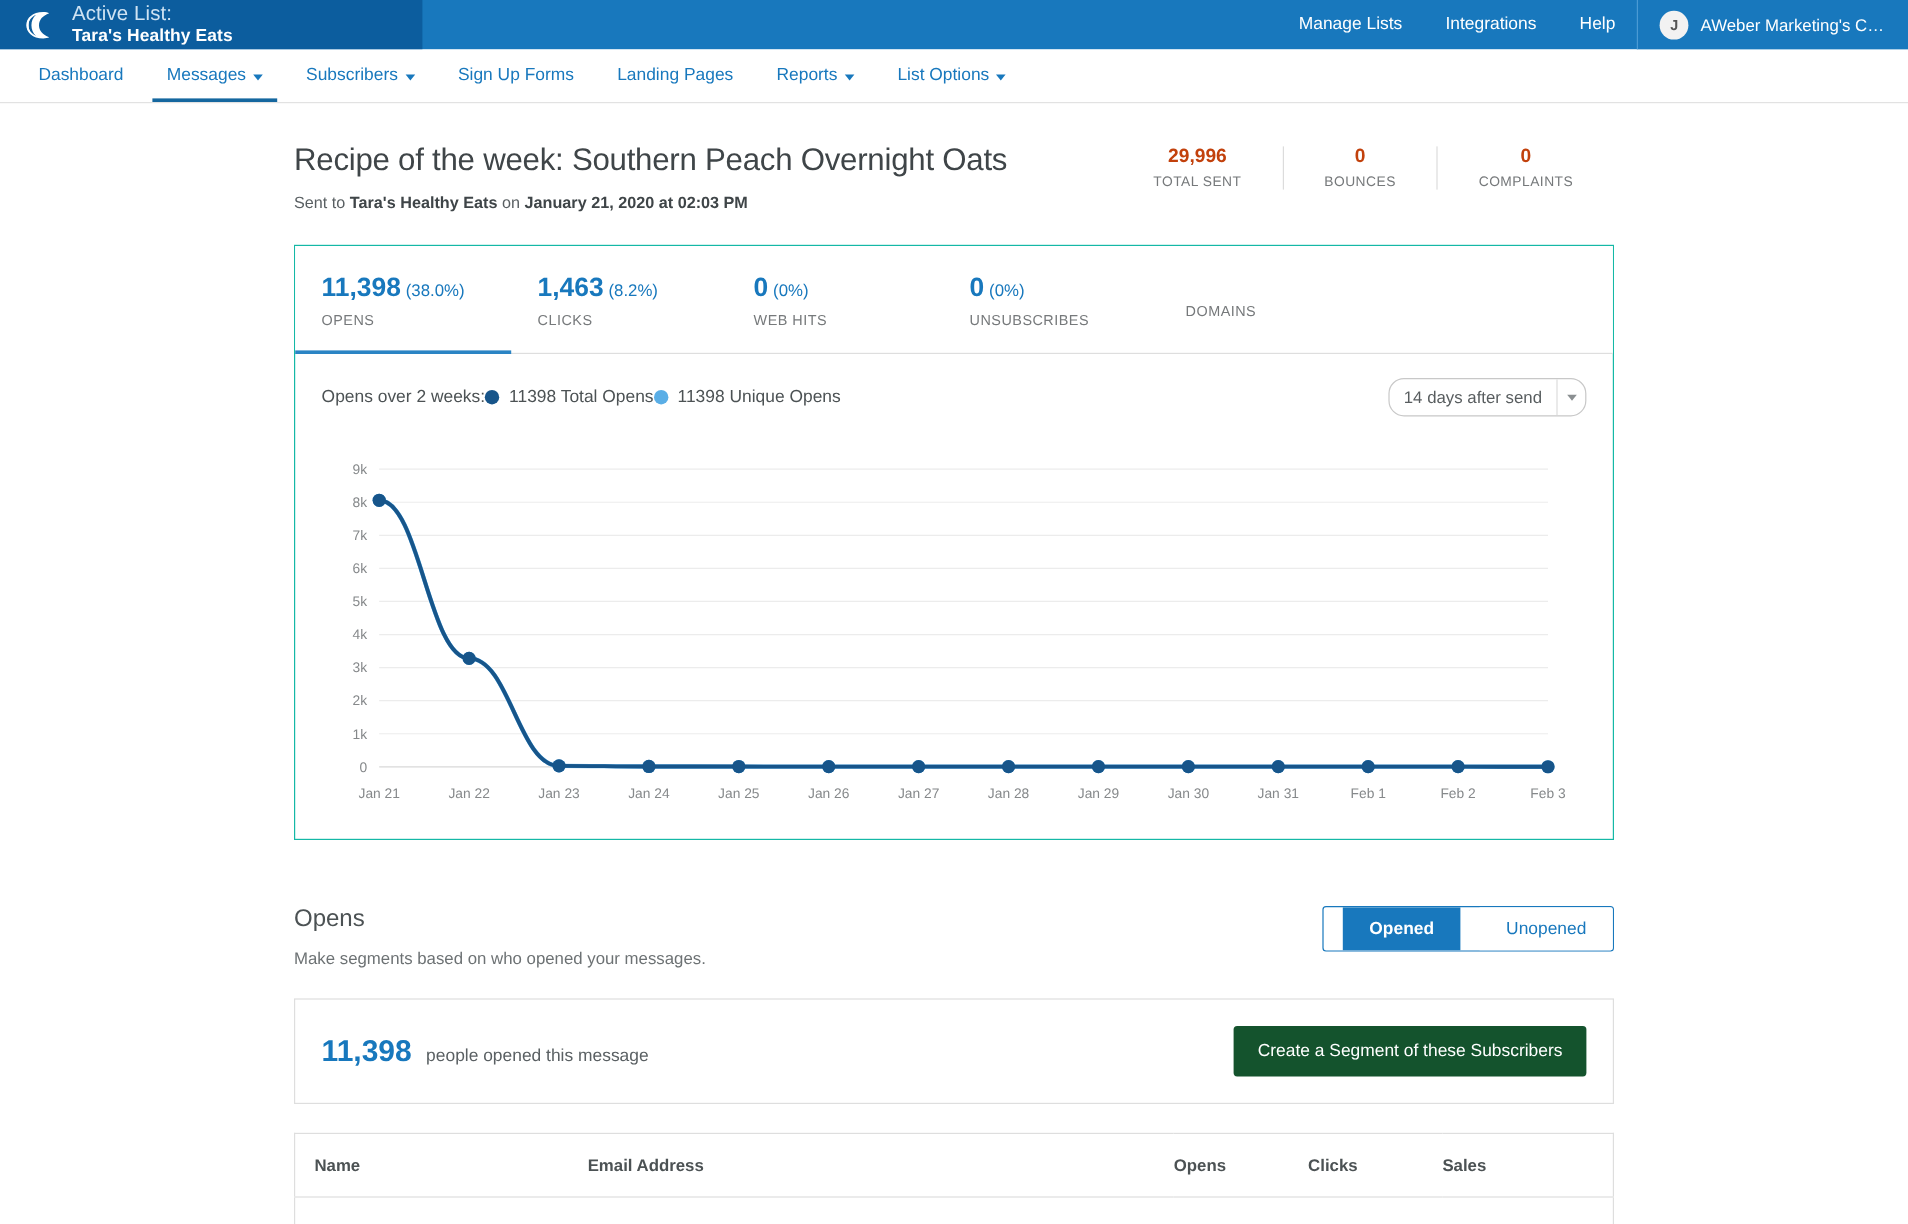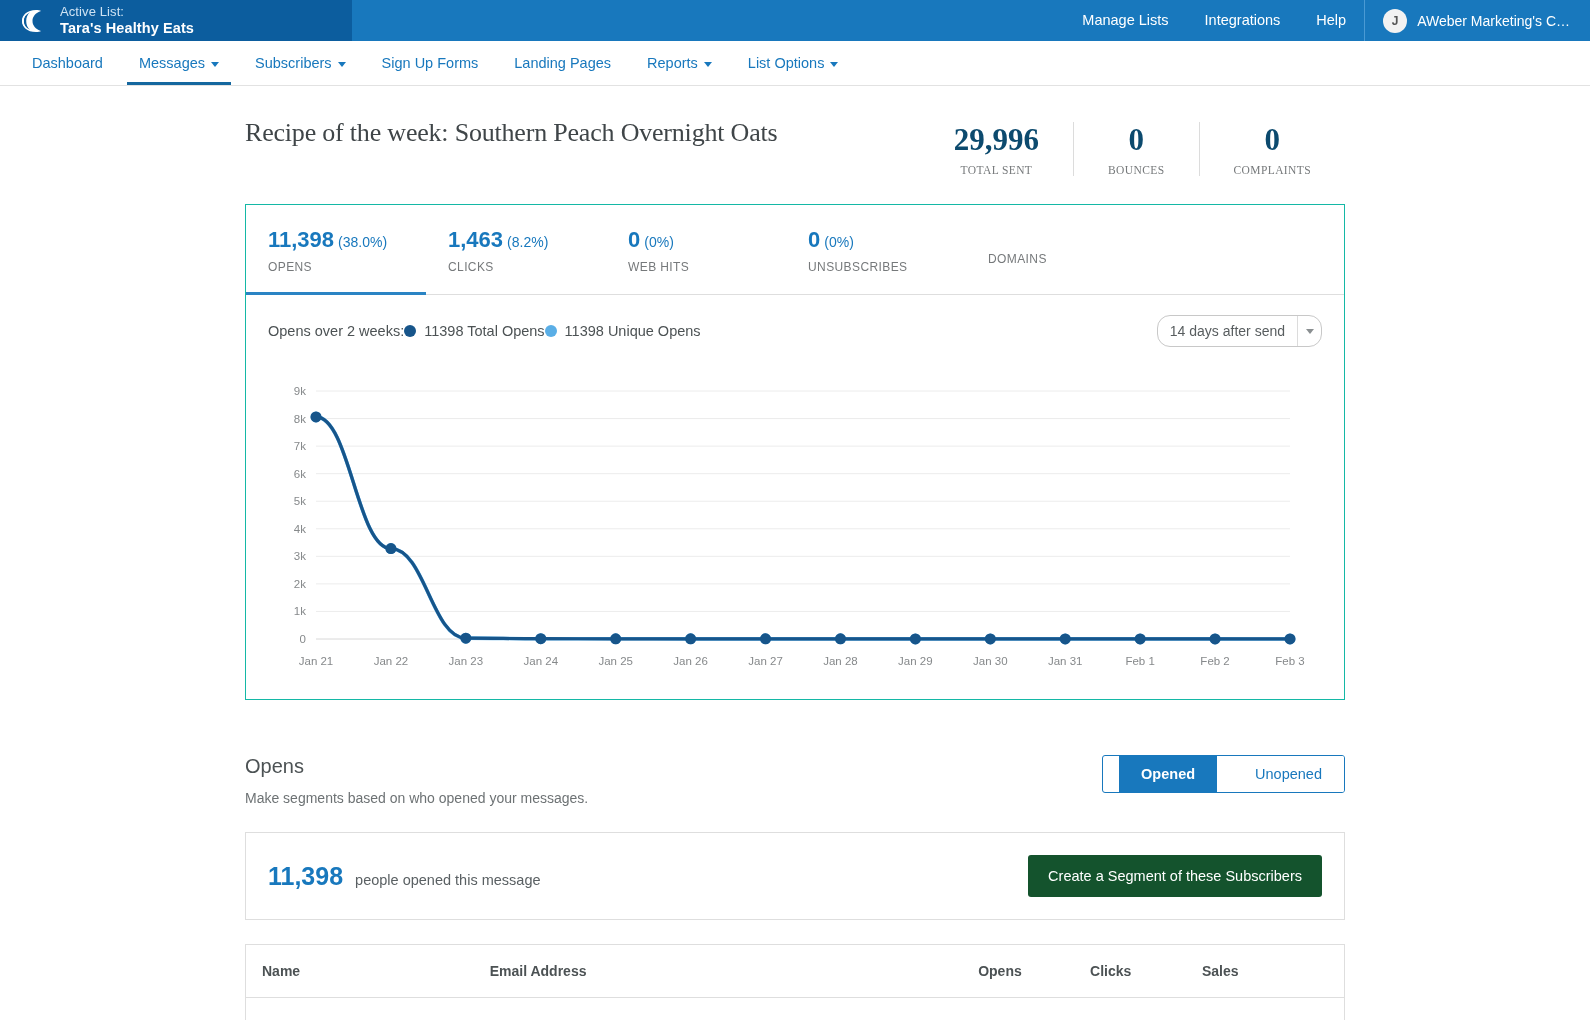--- a/index.html
+++ b/index.html
@@ -25,21 +25,21 @@
     align-items: center;
     padding-left: 16px;
     gap: 14px;
   }
   .logo {
     width: 30px; height: 30px;
     display: flex; align-items: center; justify-content: center;
   }
   .active-list-wrap { line-height: 1.15; }
   .active-list-label {
-    color: #cfe3f3; font-size: 13px; letter-spacing: .1px;
+    color: #cfe3f3; font-size: 17px; letter-spacing: .1px;
   }
   .active-list-name {
     color: #ffffff; font-size: 14.5px; font-weight: bold; letter-spacing: .1px;
   }
   .topbar-spacer { flex: 1; }
   .topbar-right {
     display: flex; align-items: center; gap: 0px; text-align: center;
   }
   .topbar-link {
     color: #ffffff; font-size: 14.5px; padding: 0 18px;
@@ -91,39 +91,39 @@
 
   
   .page { padding: 0; }
   .content {
     width: 1100px;
     margin: 0 auto;
     padding-top: 32px;
   }
 
   .msg-header {
-    display: flex; align-items: flex-start; justify-content: space-between; font-family: Liberation Serif, serif;
+    display: flex; align-items: flex-start; justify-content: space-between;
   }
   .msg-title {
     font-size: 26px; color: #3f4548; font-weight: normal;
     letter-spacing: -.2px;
   }
   .msg-subtitle {
     margin-top: 12px; font-size: 13.5px; color: #595f62;
   }
   .msg-subtitle b { font-weight: bold; color: #3f4548; }
 
   .top-stats { display: flex; align-items: stretch; padding-top: 4px; }
   .top-stat {
     text-align: center;
     padding: 0 34px;
     min-width: 120px;
   }
   .top-stat + .top-stat { border-left: 1px solid #dcdcdc; }
-  .top-stat-value { font-size: 31px; color: #0c4a6e; font-weight: bold; }
+  .top-stat-value { font-size: 16px; color: #c2410c; font-weight: bold; }
   .top-stat-label {
     margin-top: 6px; font-size: 11.5px; color: #76797b; letter-spacing: .4px;
   }
 
   
   .stats-card {
     margin-top: 28px;
     border: 1px solid #14b8a6;
     background: #ffffff;
   }
@@ -295,20 +295,21 @@
     <span class="caret"></span>
   </div>
 </div>
 
 <div class="page">
  <div class="content">
 
   <div class="msg-header">
     <div>
       <h1 class="msg-title">Recipe of the week: Southern Peach Overnight Oats</h1>
+      <div class="msg-subtitle"><span>Sent to </span><b>Tara's Healthy Eats</b><span> on </span><b>January 21, 2020 at 02:03 PM</b></div>
     </div>
     <div class="top-stats">
       <div class="top-stat">
         <div class="top-stat-value">29,996</div>
         <div class="top-stat-label">TOTAL SENT</div>
       </div>
       <div class="top-stat">
         <div class="top-stat-value">0</div>
         <div class="top-stat-label">BOUNCES</div>
       </div>

